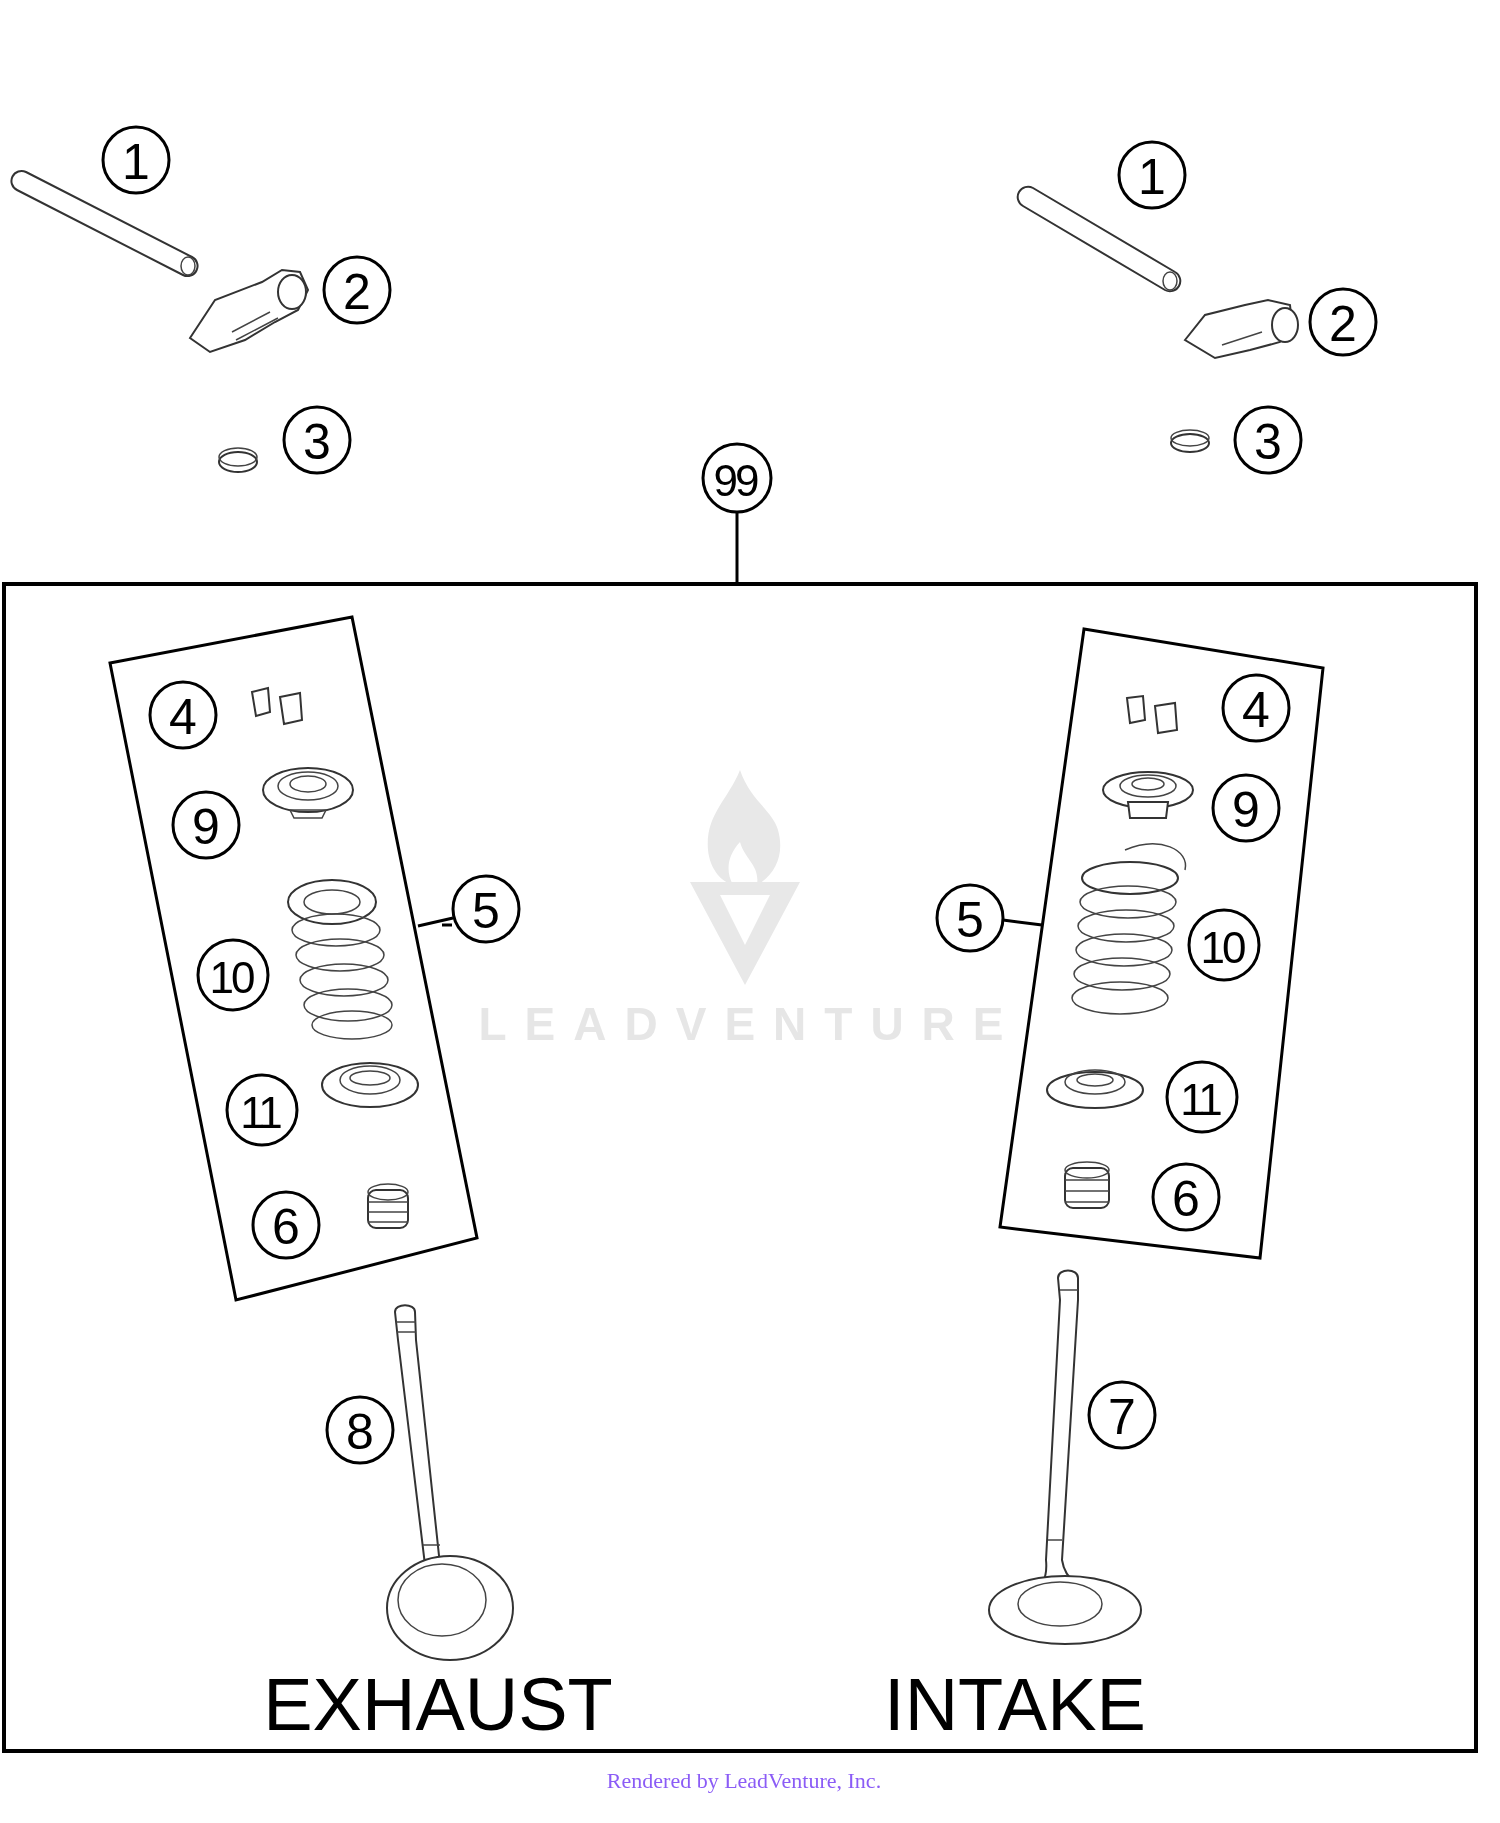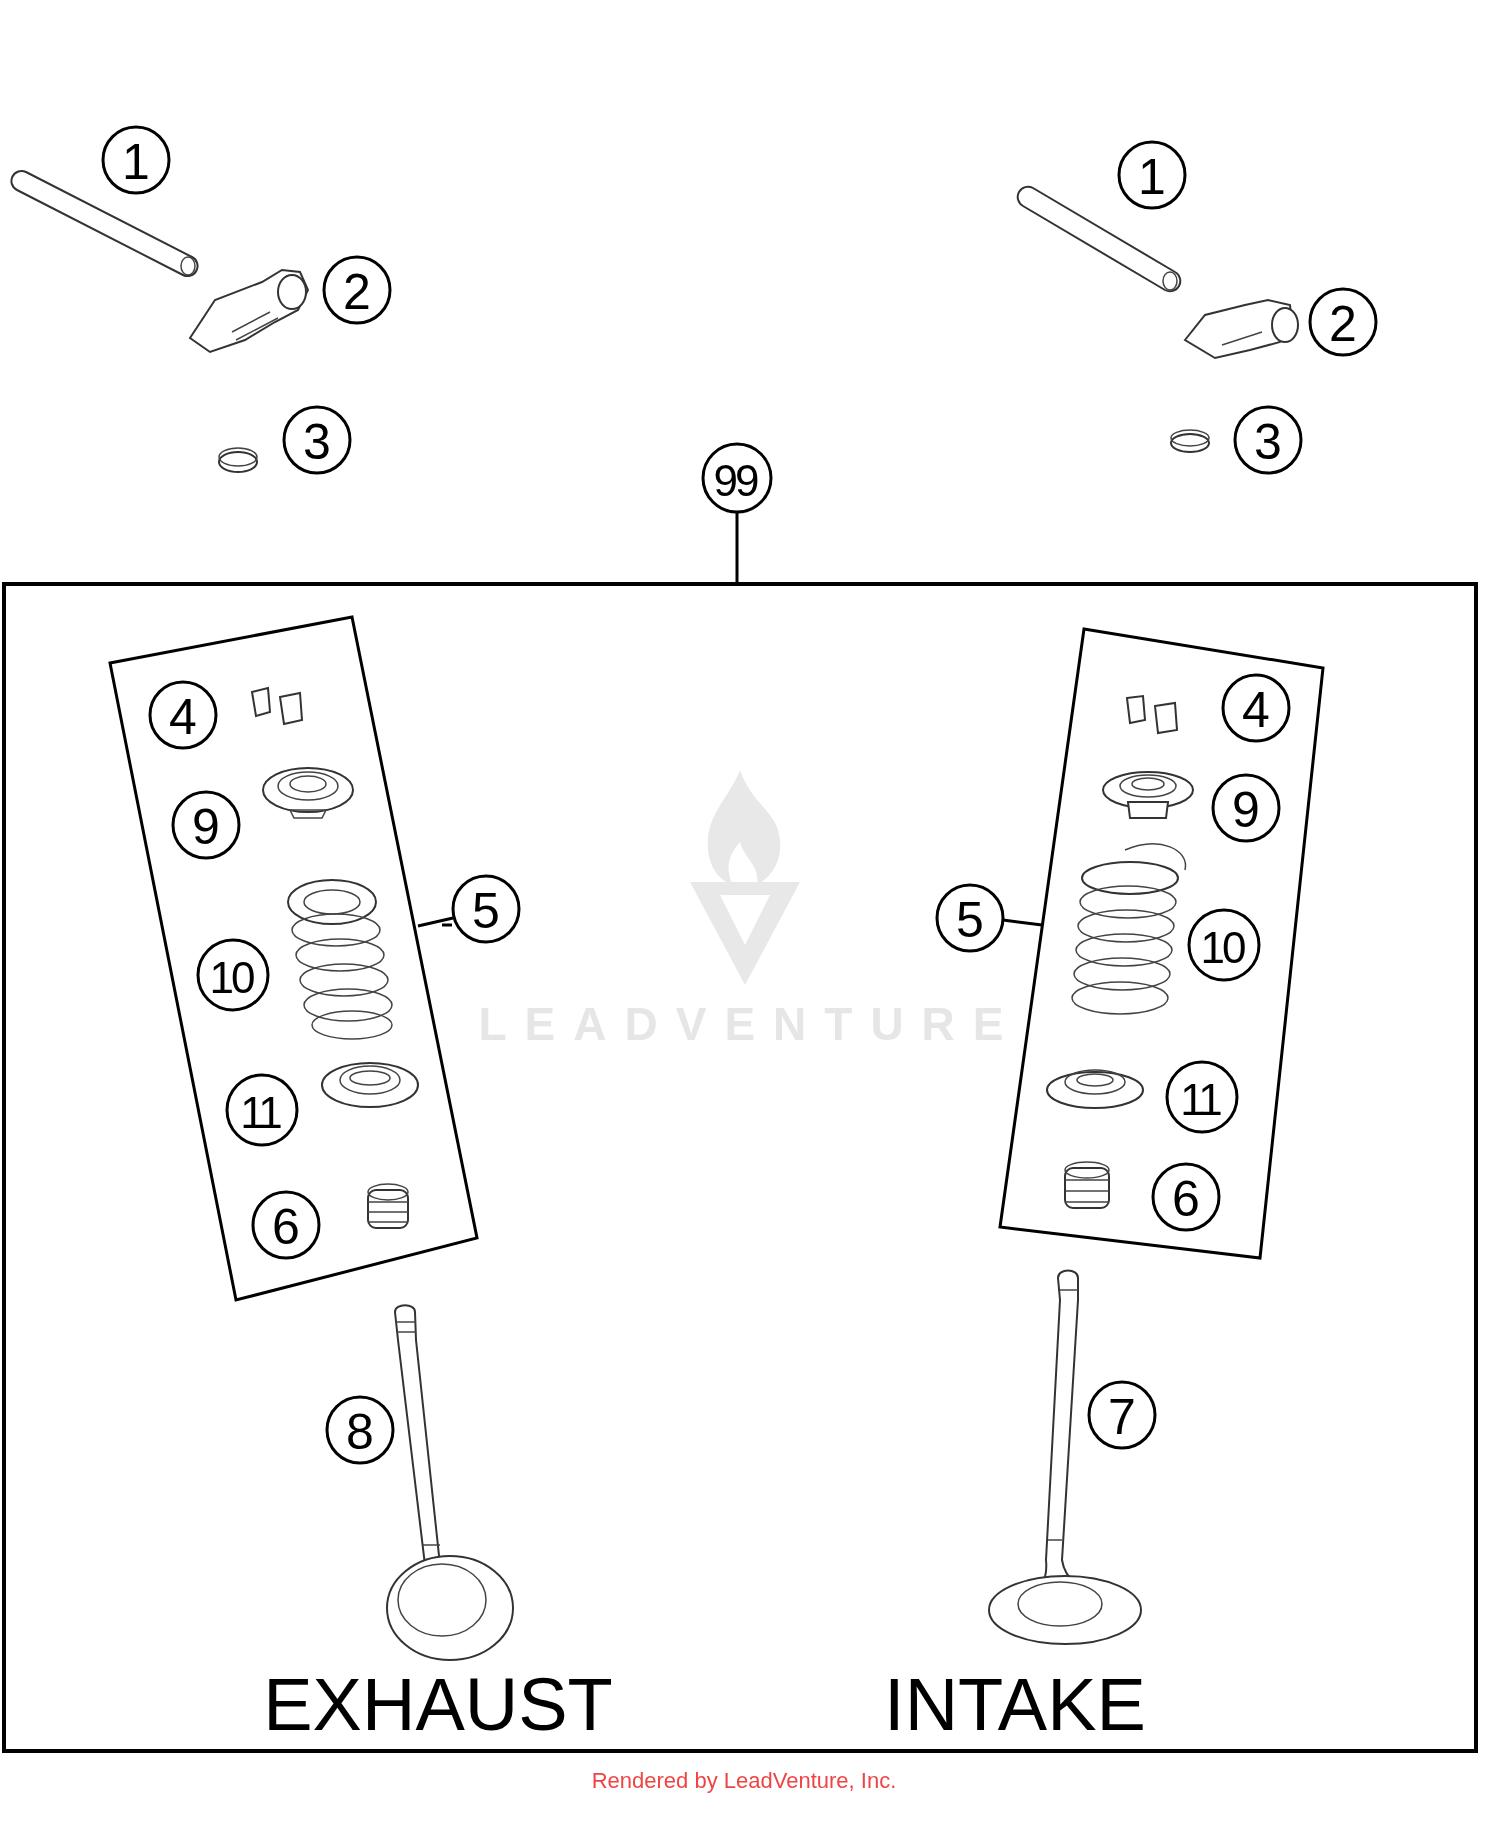--- a/index.html
+++ b/index.html
@@ -4,21 +4,21 @@
 <style>
   html, body { margin:0; padding:0; background:#ffffff; }
   body { width:1500px; height:1823px; position:relative; overflow:hidden; font-family:"Liberation Sans", sans-serif; }
   #diagram { position:absolute; left:0; top:0; width:1500px; height:1823px; }
   .callout-text { font-family:"Liberation Sans", sans-serif; font-size:50px; fill:#000; text-anchor:middle; dominant-baseline:central; }
   .callout-text.small { font-size:44px; letter-spacing:-3px; }
   .part { fill:#fff; stroke:#333; stroke-width:2; }
   .part-thin { fill:none; stroke:#444; stroke-width:1.5; }
   .label-big { font-family:"Liberation Sans", sans-serif; font-size:74px; fill:#000; text-anchor:middle; }
   .wm-text { font-family:"Liberation Sans", sans-serif; font-weight:bold; font-size:46px; fill:#e6e6e6; letter-spacing:18px; text-anchor:middle; }
-  .footer { position:absolute; left:0; width:1488px; top:1768px; text-align:center; font-family:Liberation Sans, sans-serif; font-size:22px; color:#ef4444; }
+  .footer { position:absolute; left:0; width:1488px; top:1768px; text-align:center; font-family:Liberation Serif, serif; font-size:22px; color:#8b5cf6; }
 </style>
 </head>
 <body>
 
 <svg id="diagram" viewBox="0 0 1500 1823" xmlns="http://www.w3.org/2000/svg">
 
   <g>
     <g fill="#e8e8e8">
       <path d="M740 770 C728 800 705 815 708 850 C710 870 722 882 733 885 C725 870 728 855 740 842 C745 860 760 865 757 885 C775 875 785 855 778 830 C772 810 750 800 740 770 Z"></path>
       <path d="M690 882 L800 882 L745 985 Z M720 895 L745 945 L770 895 Z" fill-rule="evenodd"></path>

